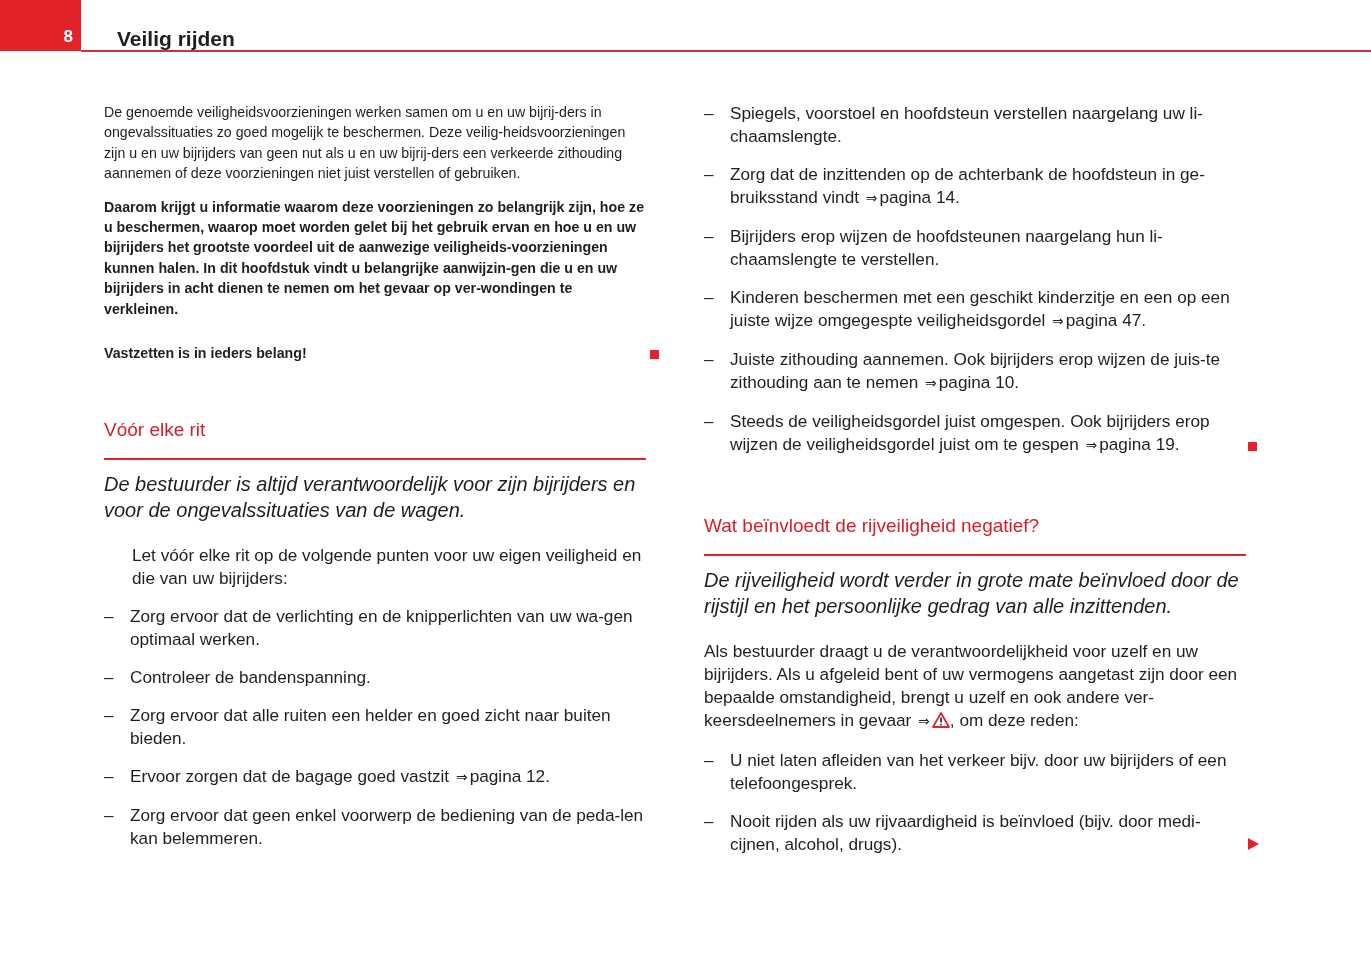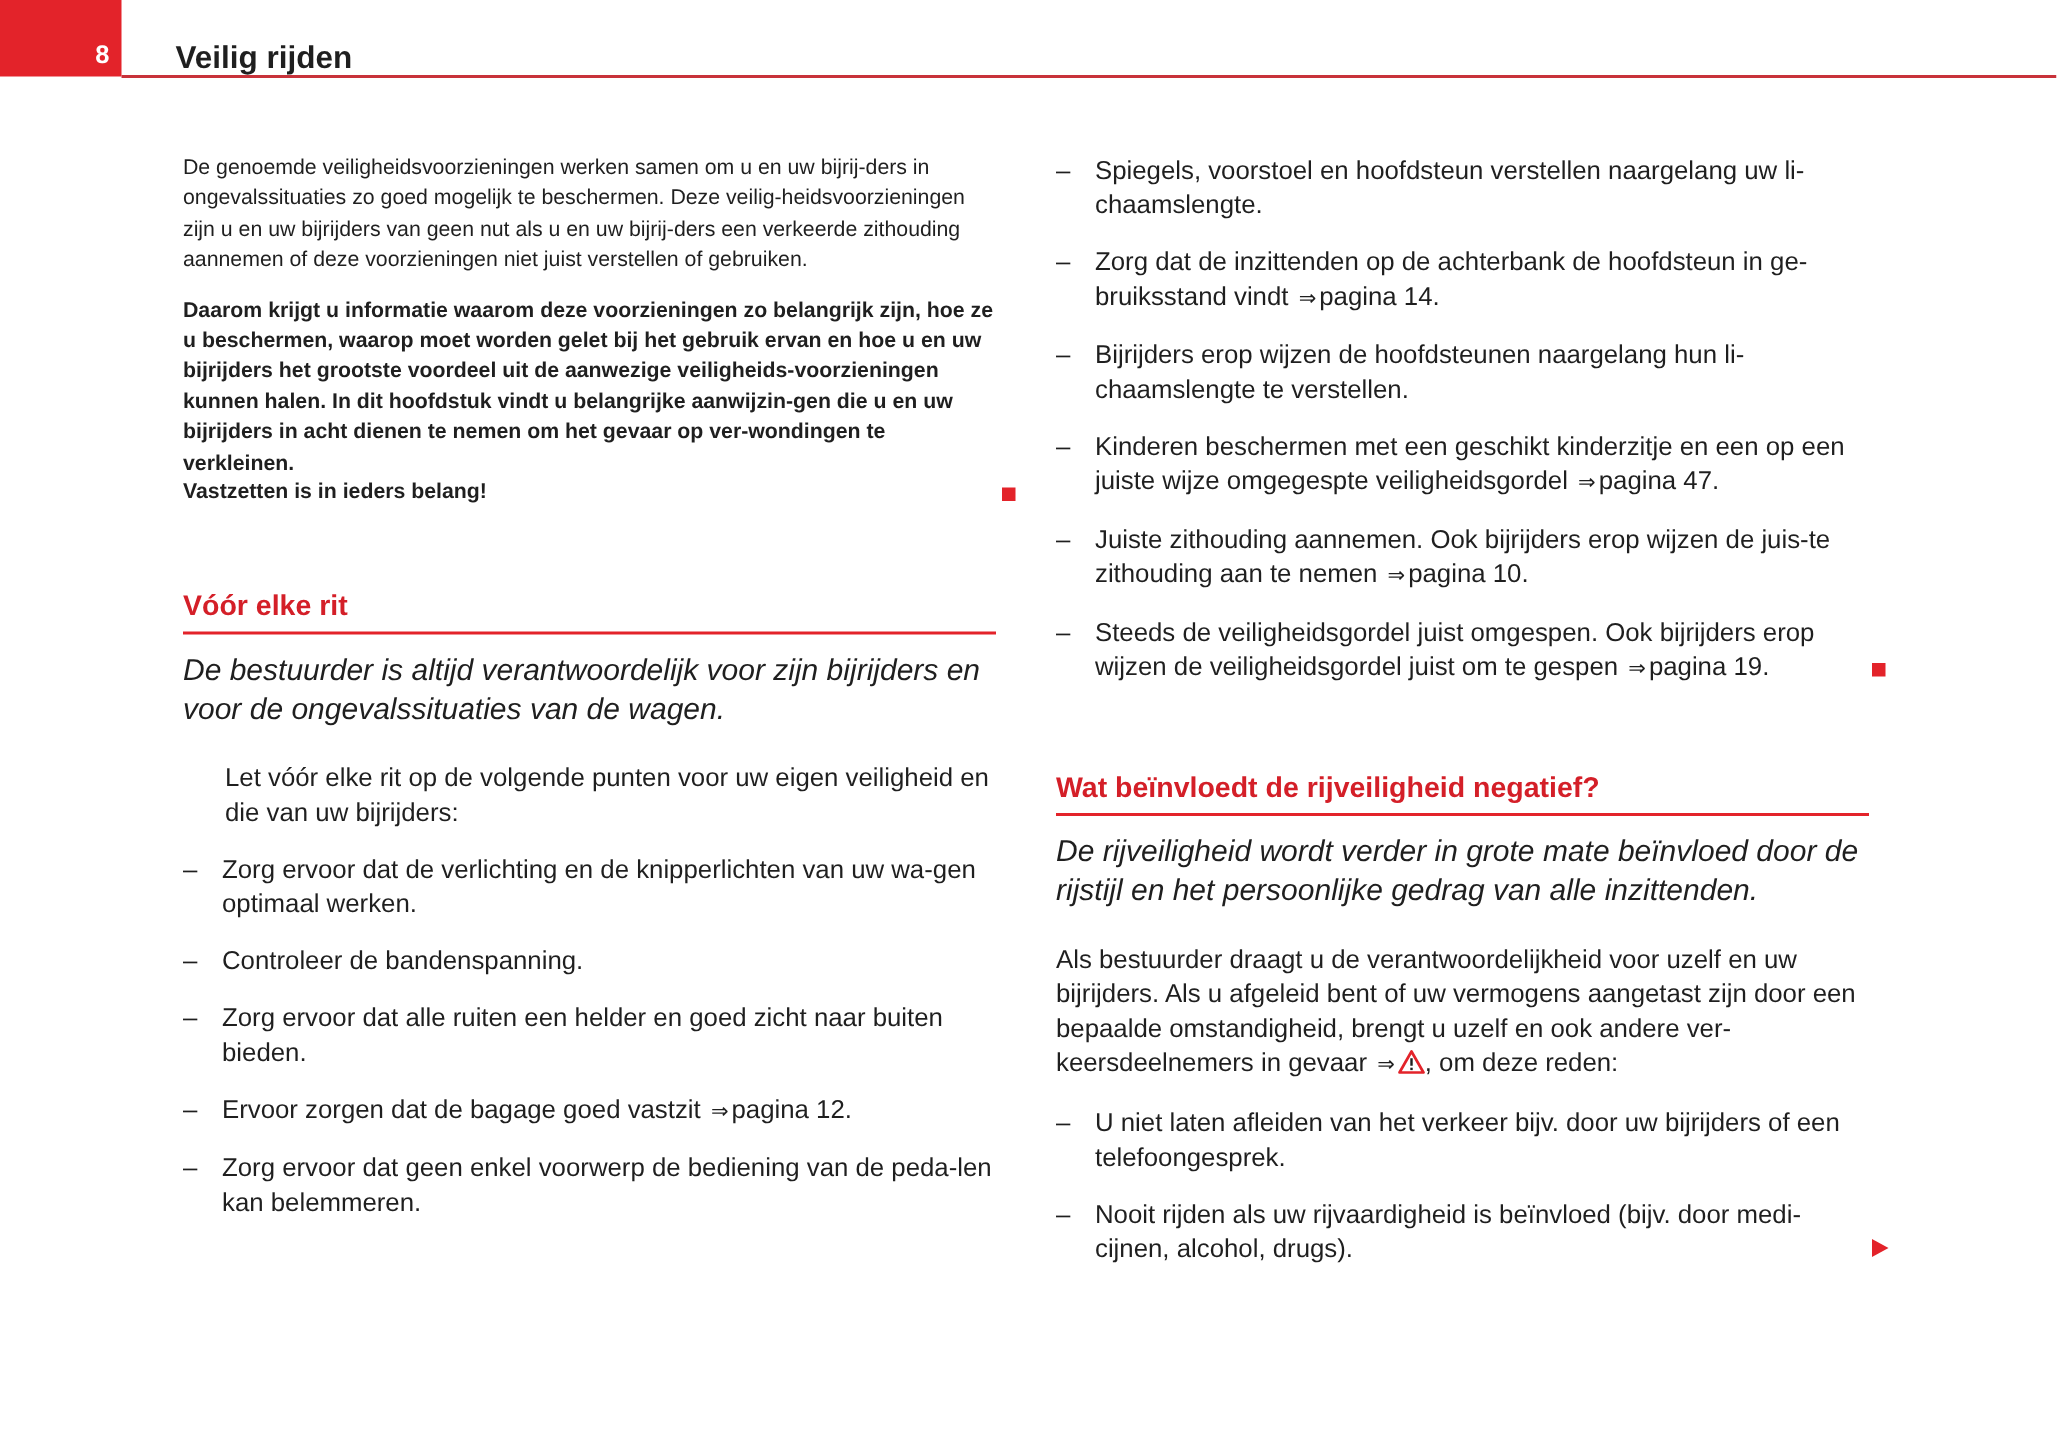--- a/index.html
+++ b/index.html
@@ -13,32 +13,32 @@
   .page-number {
     position: absolute; right: 8px; top: 27px; color: #fff; font-weight: bold; font-size: 17px;
   }
   .header-rule {
     position: absolute; left: 81px; top: 50px; width: 1290px; height: 2px; background: #c8323a;
   }
   .header-title {
     position: absolute; left: 117px; top: 27px; font-weight: bold; font-size: 21px; color: #1f1f1f;
   }
   .col { position: absolute; }
-  .col-left { left: 122px; top: 102px; width: 545px; }
+  .col-left { left: 104px; top: 102px; width: 545px; }
   .col-right { left: 704px; top: 102px; width: 545px; }
   p { margin: 0; }
   .small-text { font-size: 14.2px; line-height: 20.4px; }
   .small-text + .small-text { margin-top: 13px; font-weight: bold; }
-  .bold-line { font-size: 14.2px; font-weight: bold; margin-top: 1px; position: relative; }
+  .bold-line { font-size: 14.2px; font-weight: bold; margin-top: 26px; position: relative; }
   .end-square {
     display: inline-block; width: 9px; height: 9px; background: #e3232a;
   }
   .bold-line .end-square { position: absolute; right: -10px; top: 5px; }
   .section-heading {
-    color: #d41f28; font-weight: bold; font-size: 19px; padding-bottom: 5px;
+    color: #d41f28; font-weight: normal; font-size: 19px; padding-bottom: 17px;
     border-bottom: 2px solid #e3232a; width: 542px;
   }
   .lead {
     font-style: italic; font-size: 20px; line-height: 26px; margin-top: 11px;
   }
   .body-text { font-size: 17.2px; line-height: 23px; }
   ul.dash { list-style: none; margin: 0; padding: 0; }
   ul.dash li { position: relative; padding-left: 26px; font-size: 17.2px; line-height: 23px; margin-top: 15px; }
   ul.dash li .dash-mark { position: absolute; left: 0; top: 0; }
   .xref-arrow { font-size: 14px; margin: 0 2px; }

